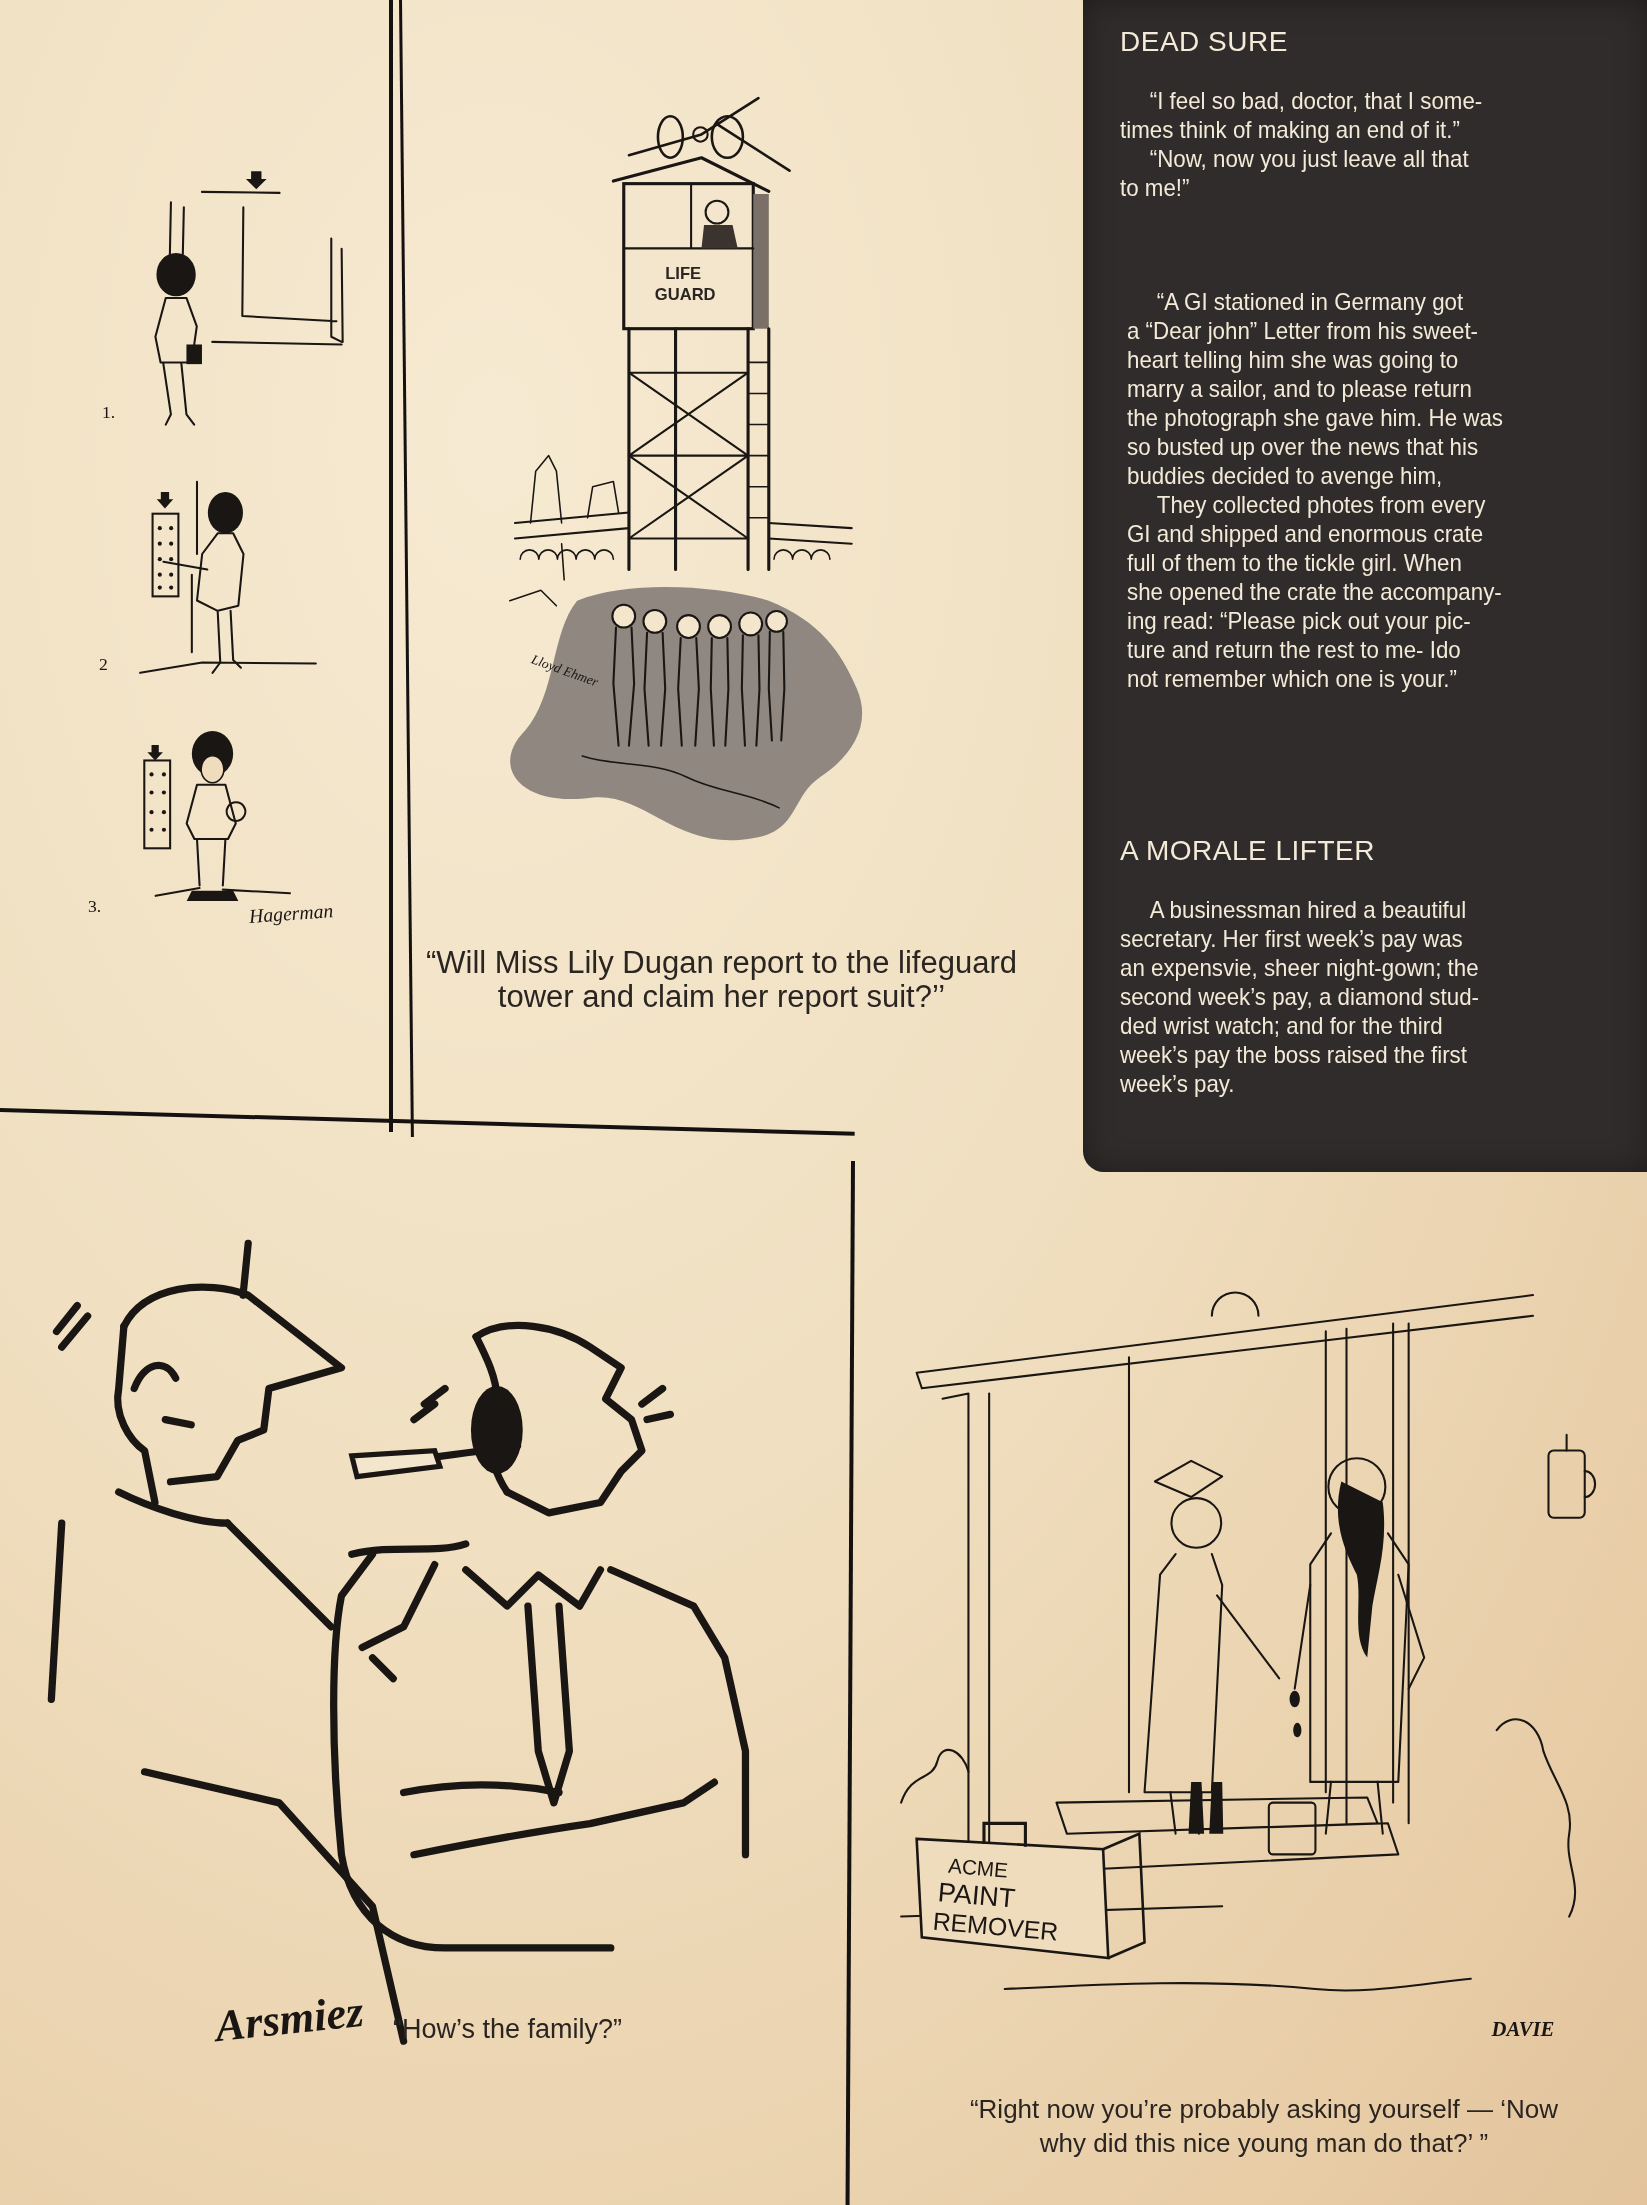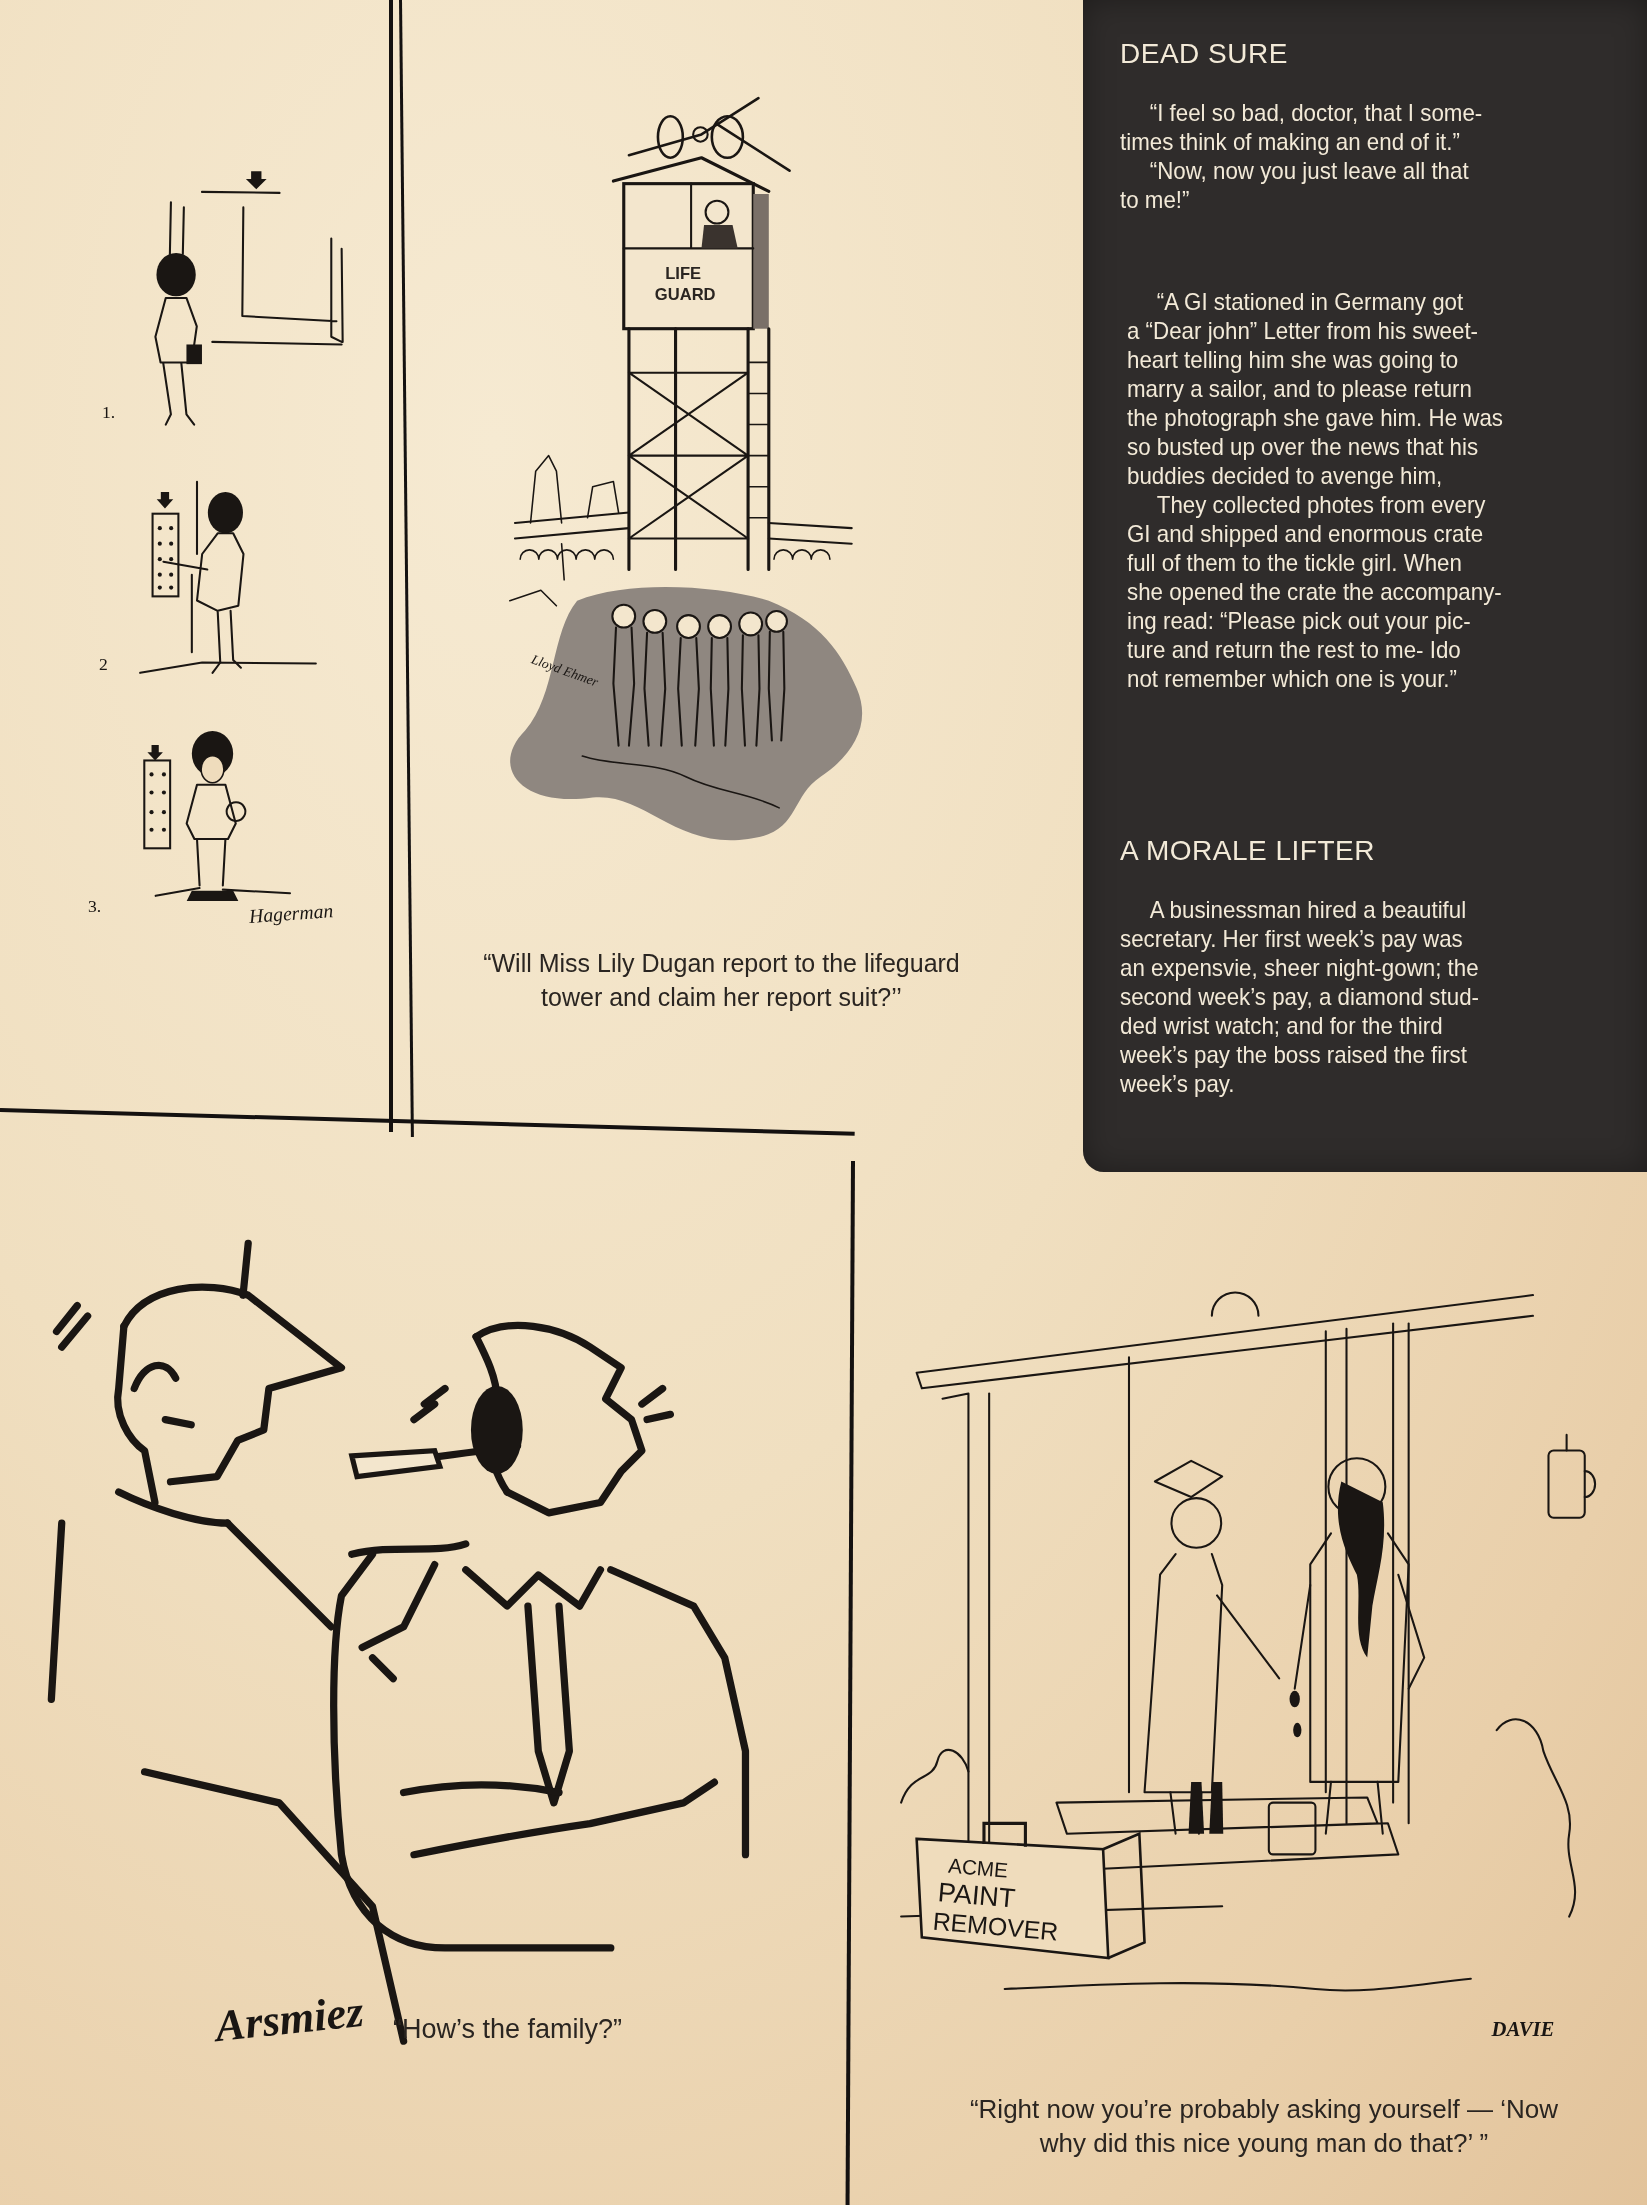--- a/index.html
+++ b/index.html
@@ -21,21 +21,21 @@
   .joke h2 {
     margin:0 0 28px 0; font-weight:normal; font-size:28px; letter-spacing:0.5px;
     font-family:"Liberation Sans", sans-serif;
   }
   .joke p {
     margin:0; font-size:24px; line-height:29px; font-family:"Liberation Sans", sans-serif;
     transform:scaleX(0.93); transform-origin:left top; width:549px;
   }
   .joke p .ind { display:inline-block; width:32px; }
   .caption {
-    position:absolute; text-align:center; font-size:25px; line-height:34px; color:#2a2521;
+    position:absolute; text-align:center; font-size:31px; line-height:34px; color:#2a2521;
     font-family:"Liberation Sans", sans-serif;
   }
   svg { position:absolute; overflow:visible; }
   .ink { stroke:#1a1613; fill:none; stroke-linecap:round; stroke-linejoin:round; }
   .num { position:absolute; font-size:17.6px; color:#1a1613; font-family:"Liberation Serif", serif; }
   .sig { position:absolute; font-family:"Liberation Serif", serif; font-style:italic; color:#1a1613; }
 </style>
 </head>
 <body>
 
@@ -146,21 +146,21 @@
     <path class="ink" stroke-width="3" d="M 100 980 L 160 960 L 190 990 M 200 870 L 205 940"></path>
   </svg>
   <div class="caption" style="left:31px;top:946px;width:611px;">
     <div>“Will Miss Lily Dugan report to the lifeguard</div>
     <div>tower and claim her report suit?’’</div>
   </div>
 </div>
 
 <div class="panel-dark"></div>
 
-<div class="joke" style="top:26px;margin-top:12px;">
+<div class="joke" style="top:26px;">
   <h2>DEAD SURE</h2>
   <p>
     <span class="ind"></span><span>“I feel so bad, doctor, that I some-</span><br>
     <span>times think of making an end of it.”</span><br>
     <span class="ind"></span><span>“Now, now you just leave all that</span><br>
     <span>to me!”</span>
   </p>
 </div>
 
 <div class="joke" style="top:287px;left:1127px;">

